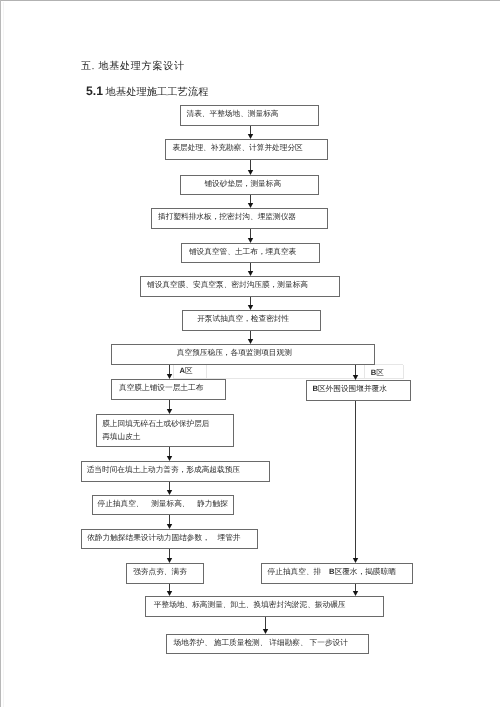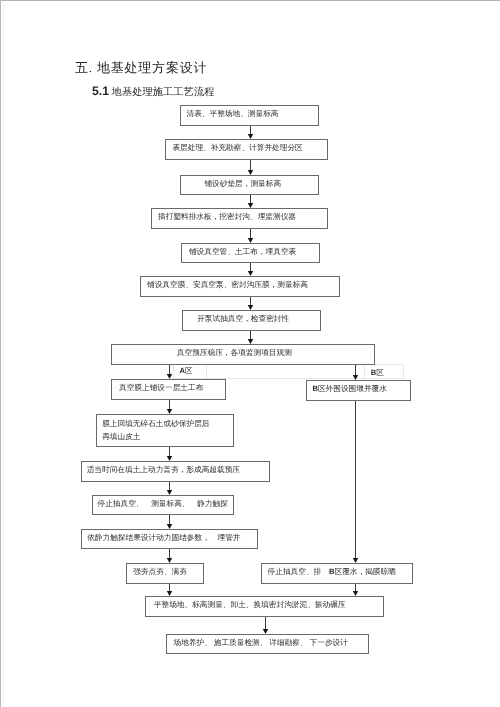--- a/index.html
+++ b/index.html
@@ -8,22 +8,22 @@
     width:500px;height:707px;background:#ffffff;overflow:hidden;position:relative;
     font-family:"Liberation Serif","DejaVu Serif",serif;
     color:#272727;
     -webkit-font-smoothing:antialiased;
     text-rendering:geometricPrecision;
   }
   .page-border-top{position:absolute;left:0;top:0;width:500px;height:1px;background:#b2b2b2;}
   .page-border-left{position:absolute;left:0;top:0;width:1px;height:707px;background:#b8b8b8;}
   .page-inner-left{position:absolute;left:3px;top:2px;width:1px;height:705px;background:#f4f4f4;}
   .heading{position:absolute;white-space:nowrap;color:#242424;}
-  #h1{left:75px;top:59px;font-size:13px;letter-spacing:.8px;}
-  #h2{left:92px;top:84px;font-size:10.2px;letter-spacing:.1px;}
+  #h1{left:81px;top:59px;font-size:10px;letter-spacing:.8px;}
+  #h2{left:86px;top:84px;font-size:10.2px;letter-spacing:.1px;}
   #h2 .num{font-weight:bold;font-size:12.2px;font-family:"Liberation Sans","DejaVu Sans",sans-serif;letter-spacing:0;}
   svg.flow{position:absolute;left:0;top:0;width:500px;height:707px;}
   .bx{fill:#ffffff;stroke:#6a6a6a;stroke-width:1;}
   .bxtxt{font-family:"Liberation Serif","DejaVu Serif",serif;font-size:7.7px;fill:#2b2b2b;letter-spacing:-0.02px;}
   .bxtxt tspan.b{font-weight:bold;font-family:"Liberation Sans","DejaVu Sans",sans-serif;}
   .lbl{font-family:"Liberation Serif","DejaVu Serif",serif;font-size:7.6px;fill:#2b2b2b;}
   .lbl tspan.b{font-weight:bold;font-family:"Liberation Sans","DejaVu Sans",sans-serif;}
   .ln{stroke:#3a3a3a;stroke-width:1;fill:none;shape-rendering:crispEdges;}
   .tbl{stroke:#e6e6e6;stroke-width:1;fill:none;shape-rendering:crispEdges;}
   .ah{fill:#141414;}

